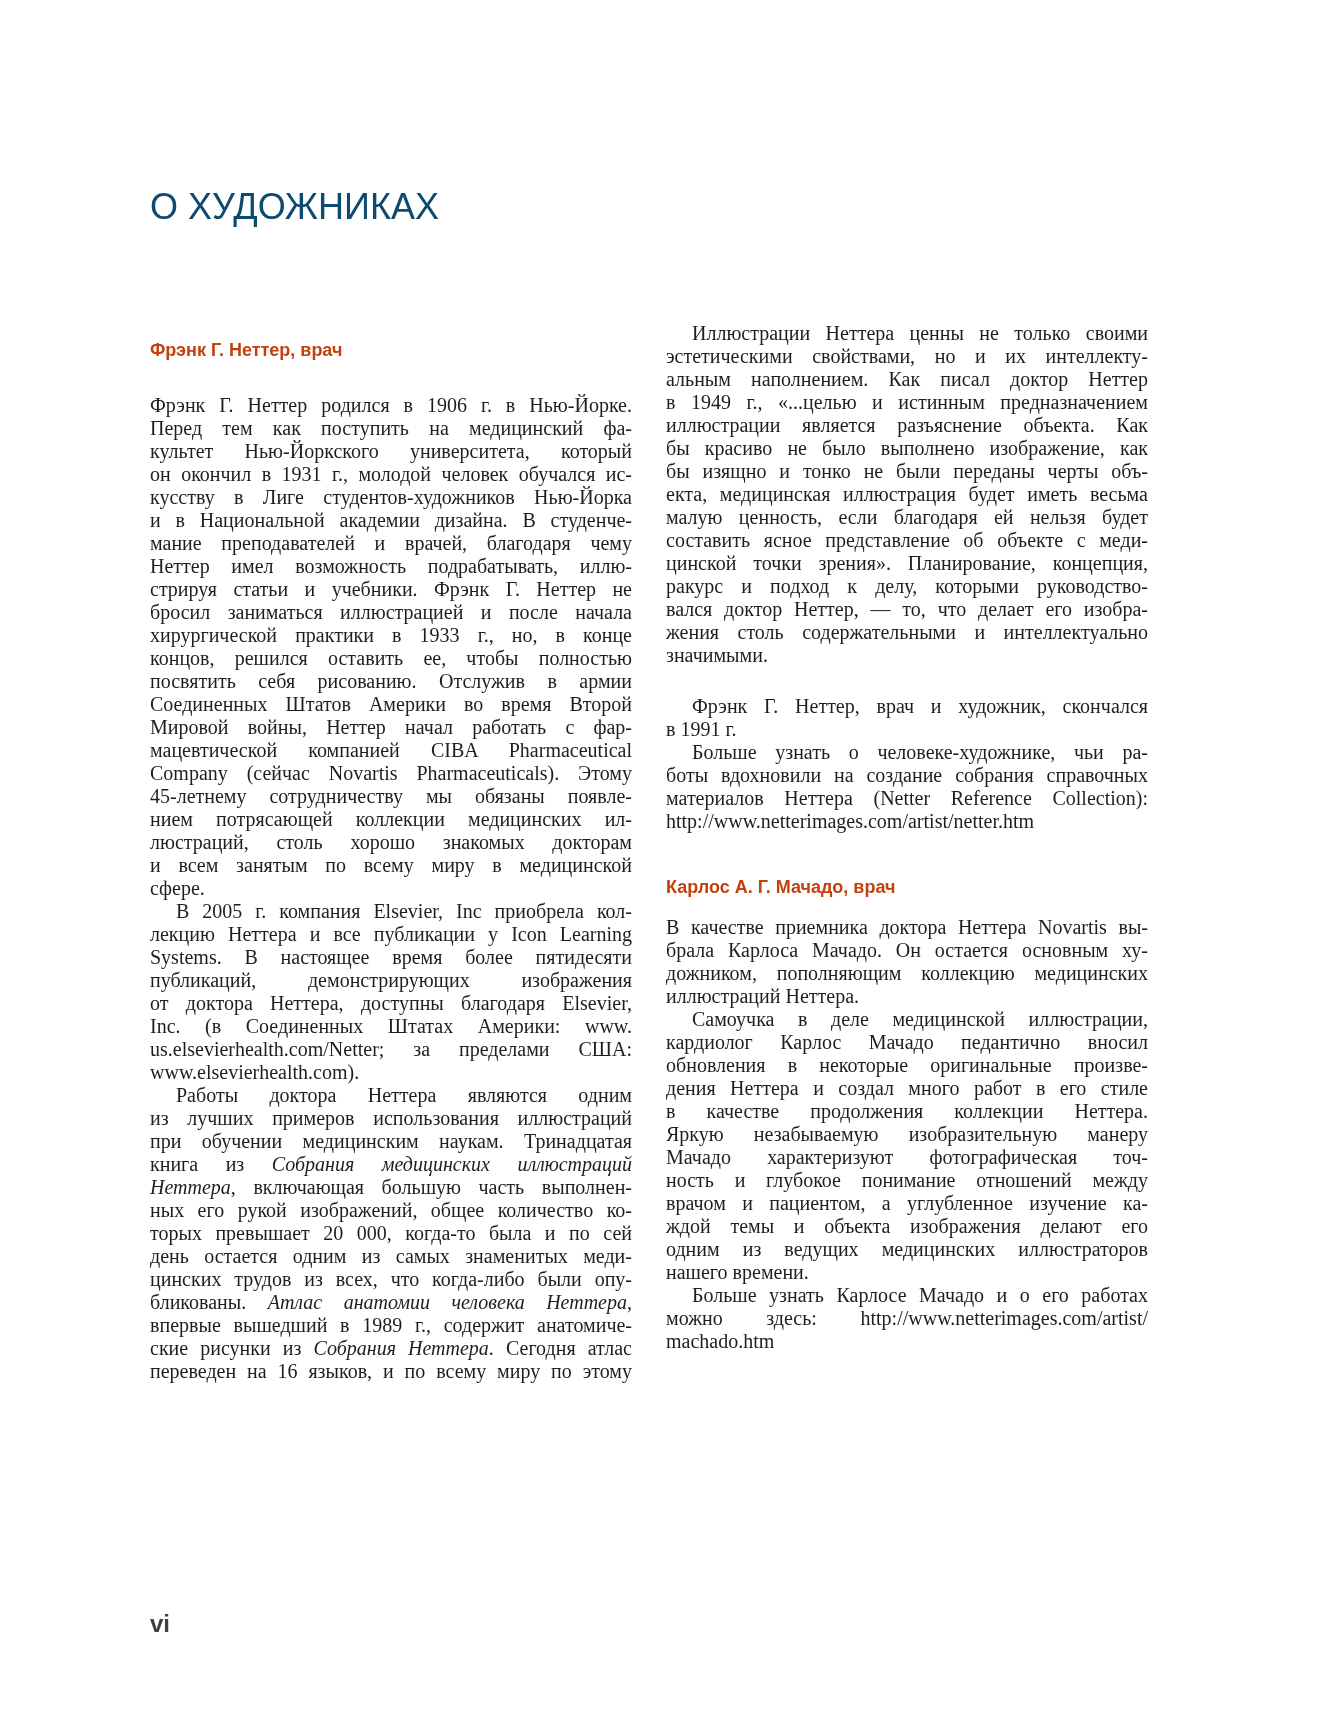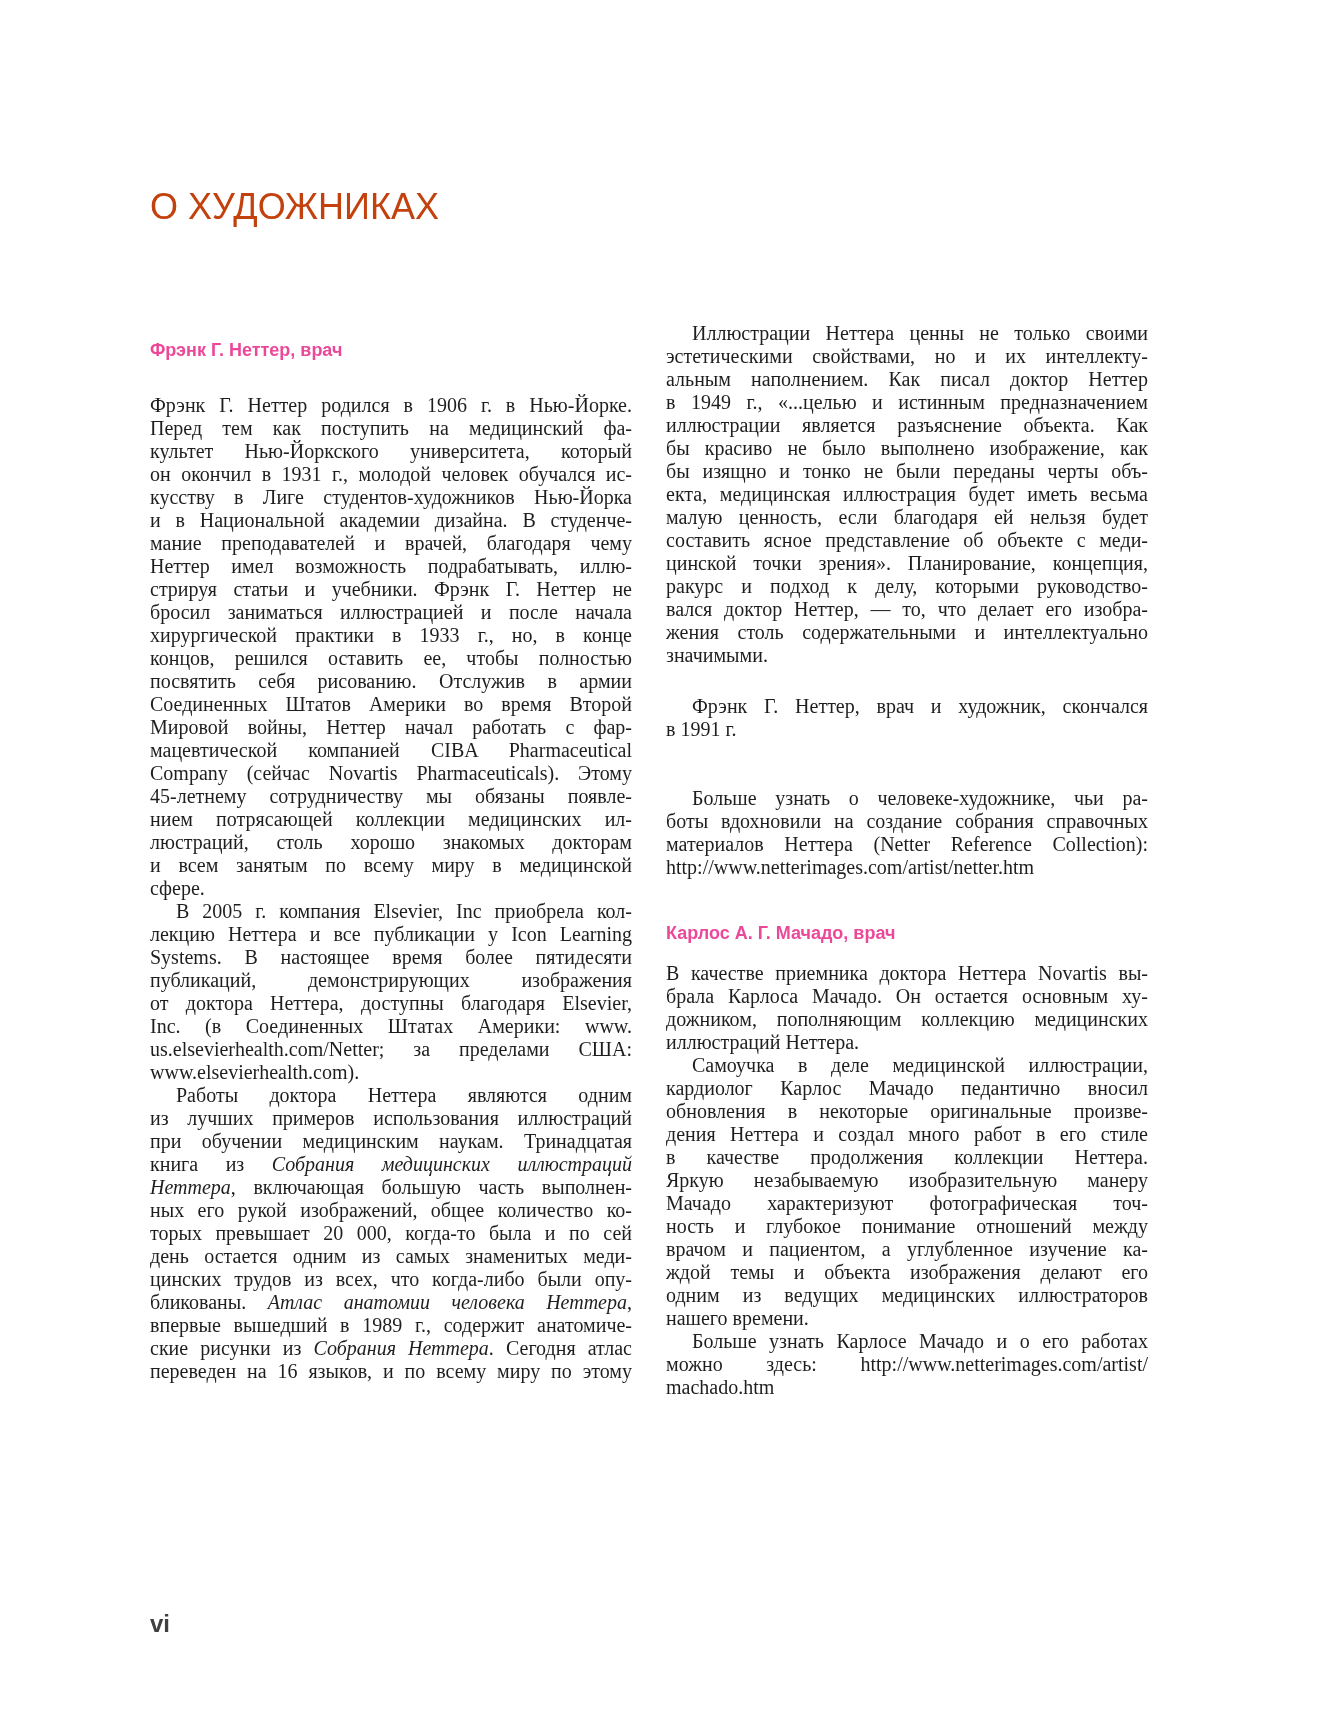--- a/index.html
+++ b/index.html
@@ -1,28 +1,28 @@
 <!DOCTYPE html>
 <html><head>
 <meta charset="utf-8">
 <style>
   html, body { margin: 0; padding: 0; background: #ffffff; }
   body { width: 1329px; height: 1713px; position: relative; overflow: hidden; }
   .page-title {
     position: absolute; left: 150px; top: 186px;
     font-family: "Liberation Sans", sans-serif;
-    font-size: 36px; color: #c2410c; letter-spacing: 0px; font-weight: normal;
+    font-size: 36px; color: #0c4a6e; letter-spacing: 0px; font-weight: normal;
     margin: 0;
   }
   .col { position: absolute; width: 482px; }
   .col-left { left: 150px; top: 340px; }
   .col-right { left: 666px; top: 340px; }
   .heading {
     font-family: "Liberation Sans", sans-serif;
-    font-weight: bold; font-size: 18px; color: #ec4899; margin: 0;
+    font-weight: bold; font-size: 18px; color: #c2410c; margin: 0;
   }
   .para {
     font-family: "Liberation Serif", serif;
     font-size: 20px; line-height: 23px; color: #1e1e1e;
     text-align: justify; margin: 0; hyphens: manual;
   }
   .line { display: block; text-align: justify; text-align-last: justify; white-space: nowrap; }
   .line.last { text-align-last: left; }
   em { font-style: italic; }
   .page-number {
@@ -105,21 +105,21 @@
       <span class="line">ракурс и подход к делу, которыми руководство-</span>
       <span class="line">вался доктор Неттер, — то, что делает его изобра-</span>
       <span class="line">жения столь содержательными и интеллектуально</span>
       <span class="line last">значимыми.</span>
     </p>
   <p class="para">
       <span class="line" style="text-indent: 26px; margin-top: 28px;">Фрэнк Г. Неттер, врач и художник, скончался</span>
       <span class="line last">в 1991 г.</span>
     </p>
   <p class="para">
-      <span class="line" style="text-indent: 26px; margin-top: 46px;">Больше узнать о человеке-художнике, чьи ра-</span>
+      <span class="line" style="text-indent: 26px;">Больше узнать о человеке-художнике, чьи ра-</span>
       <span class="line">боты вдохновили на создание собрания справочных</span>
       <span class="line">материалов Неттера (Netter Reference Collection):</span>
       <span class="line last">http://www.netterimages.com/artist/netter.htm</span>
     </p>
 
   <div style="height:44px"></div>
   <h2 class="heading">Карлос А. Г. Мачадо, врач</h2>
   <div style="height:18px"></div>
   <p class="para">
       <span class="line">В качестве приемника доктора Неттера Novartis вы-</span>

